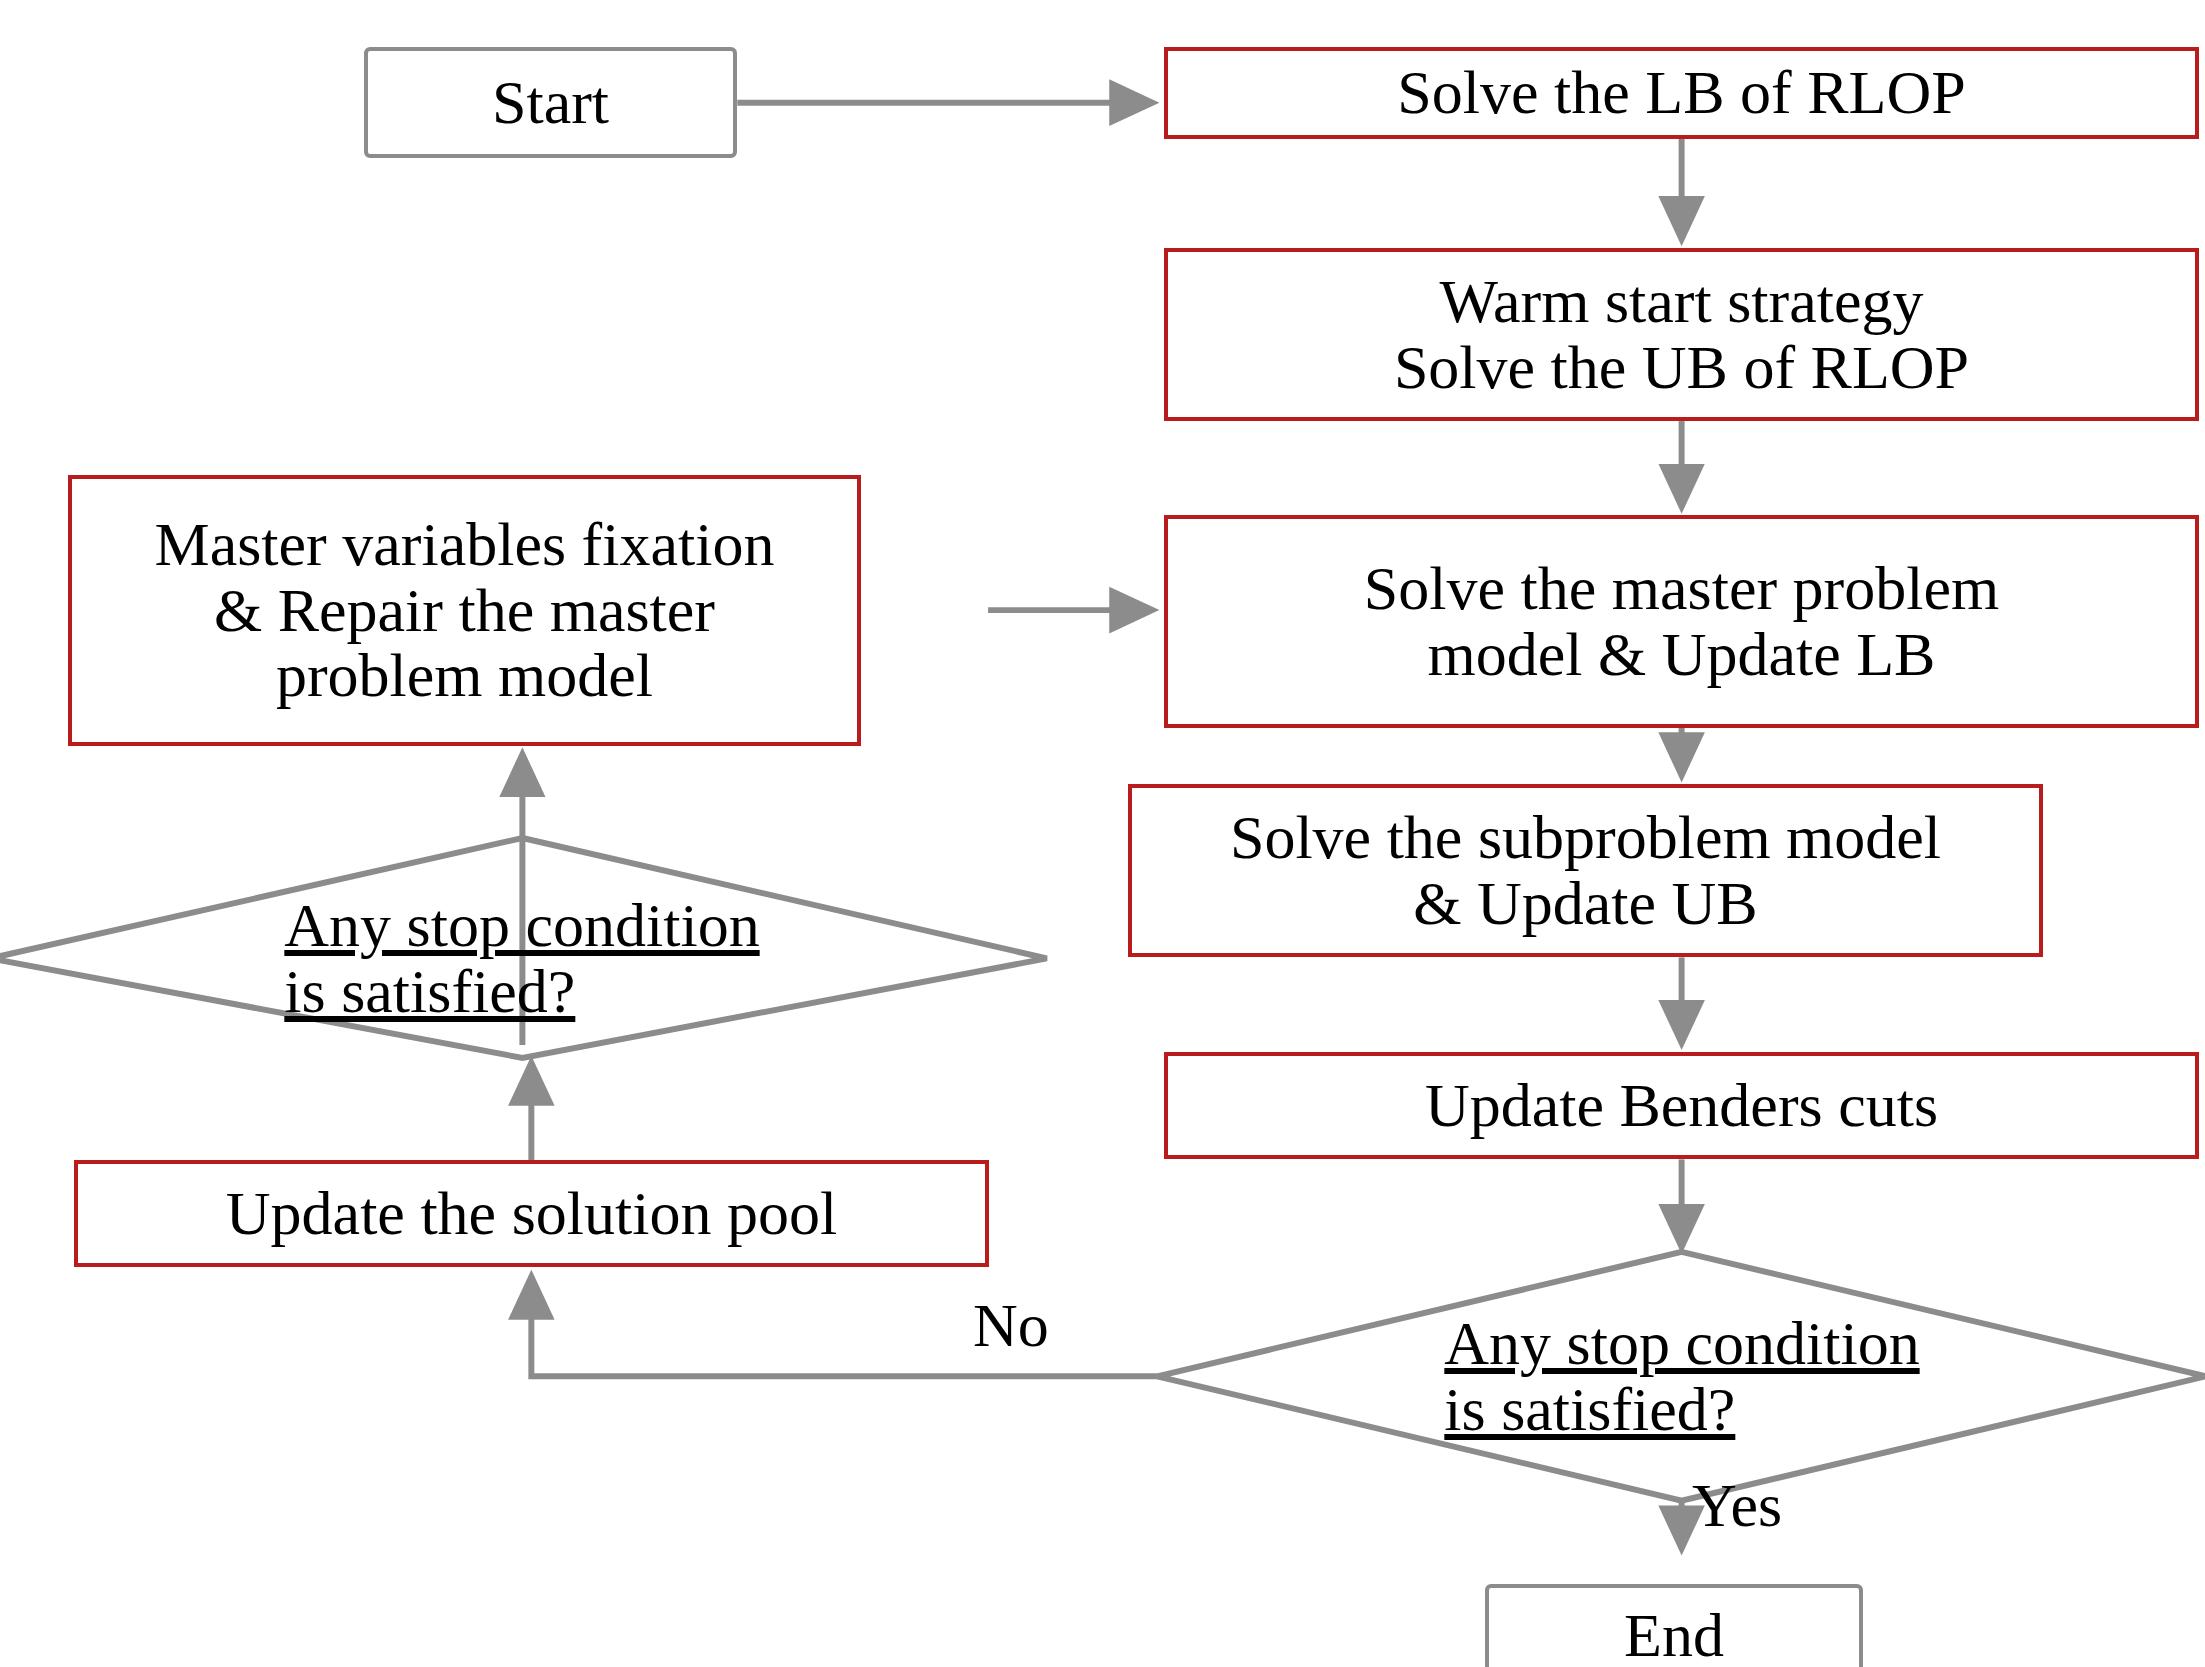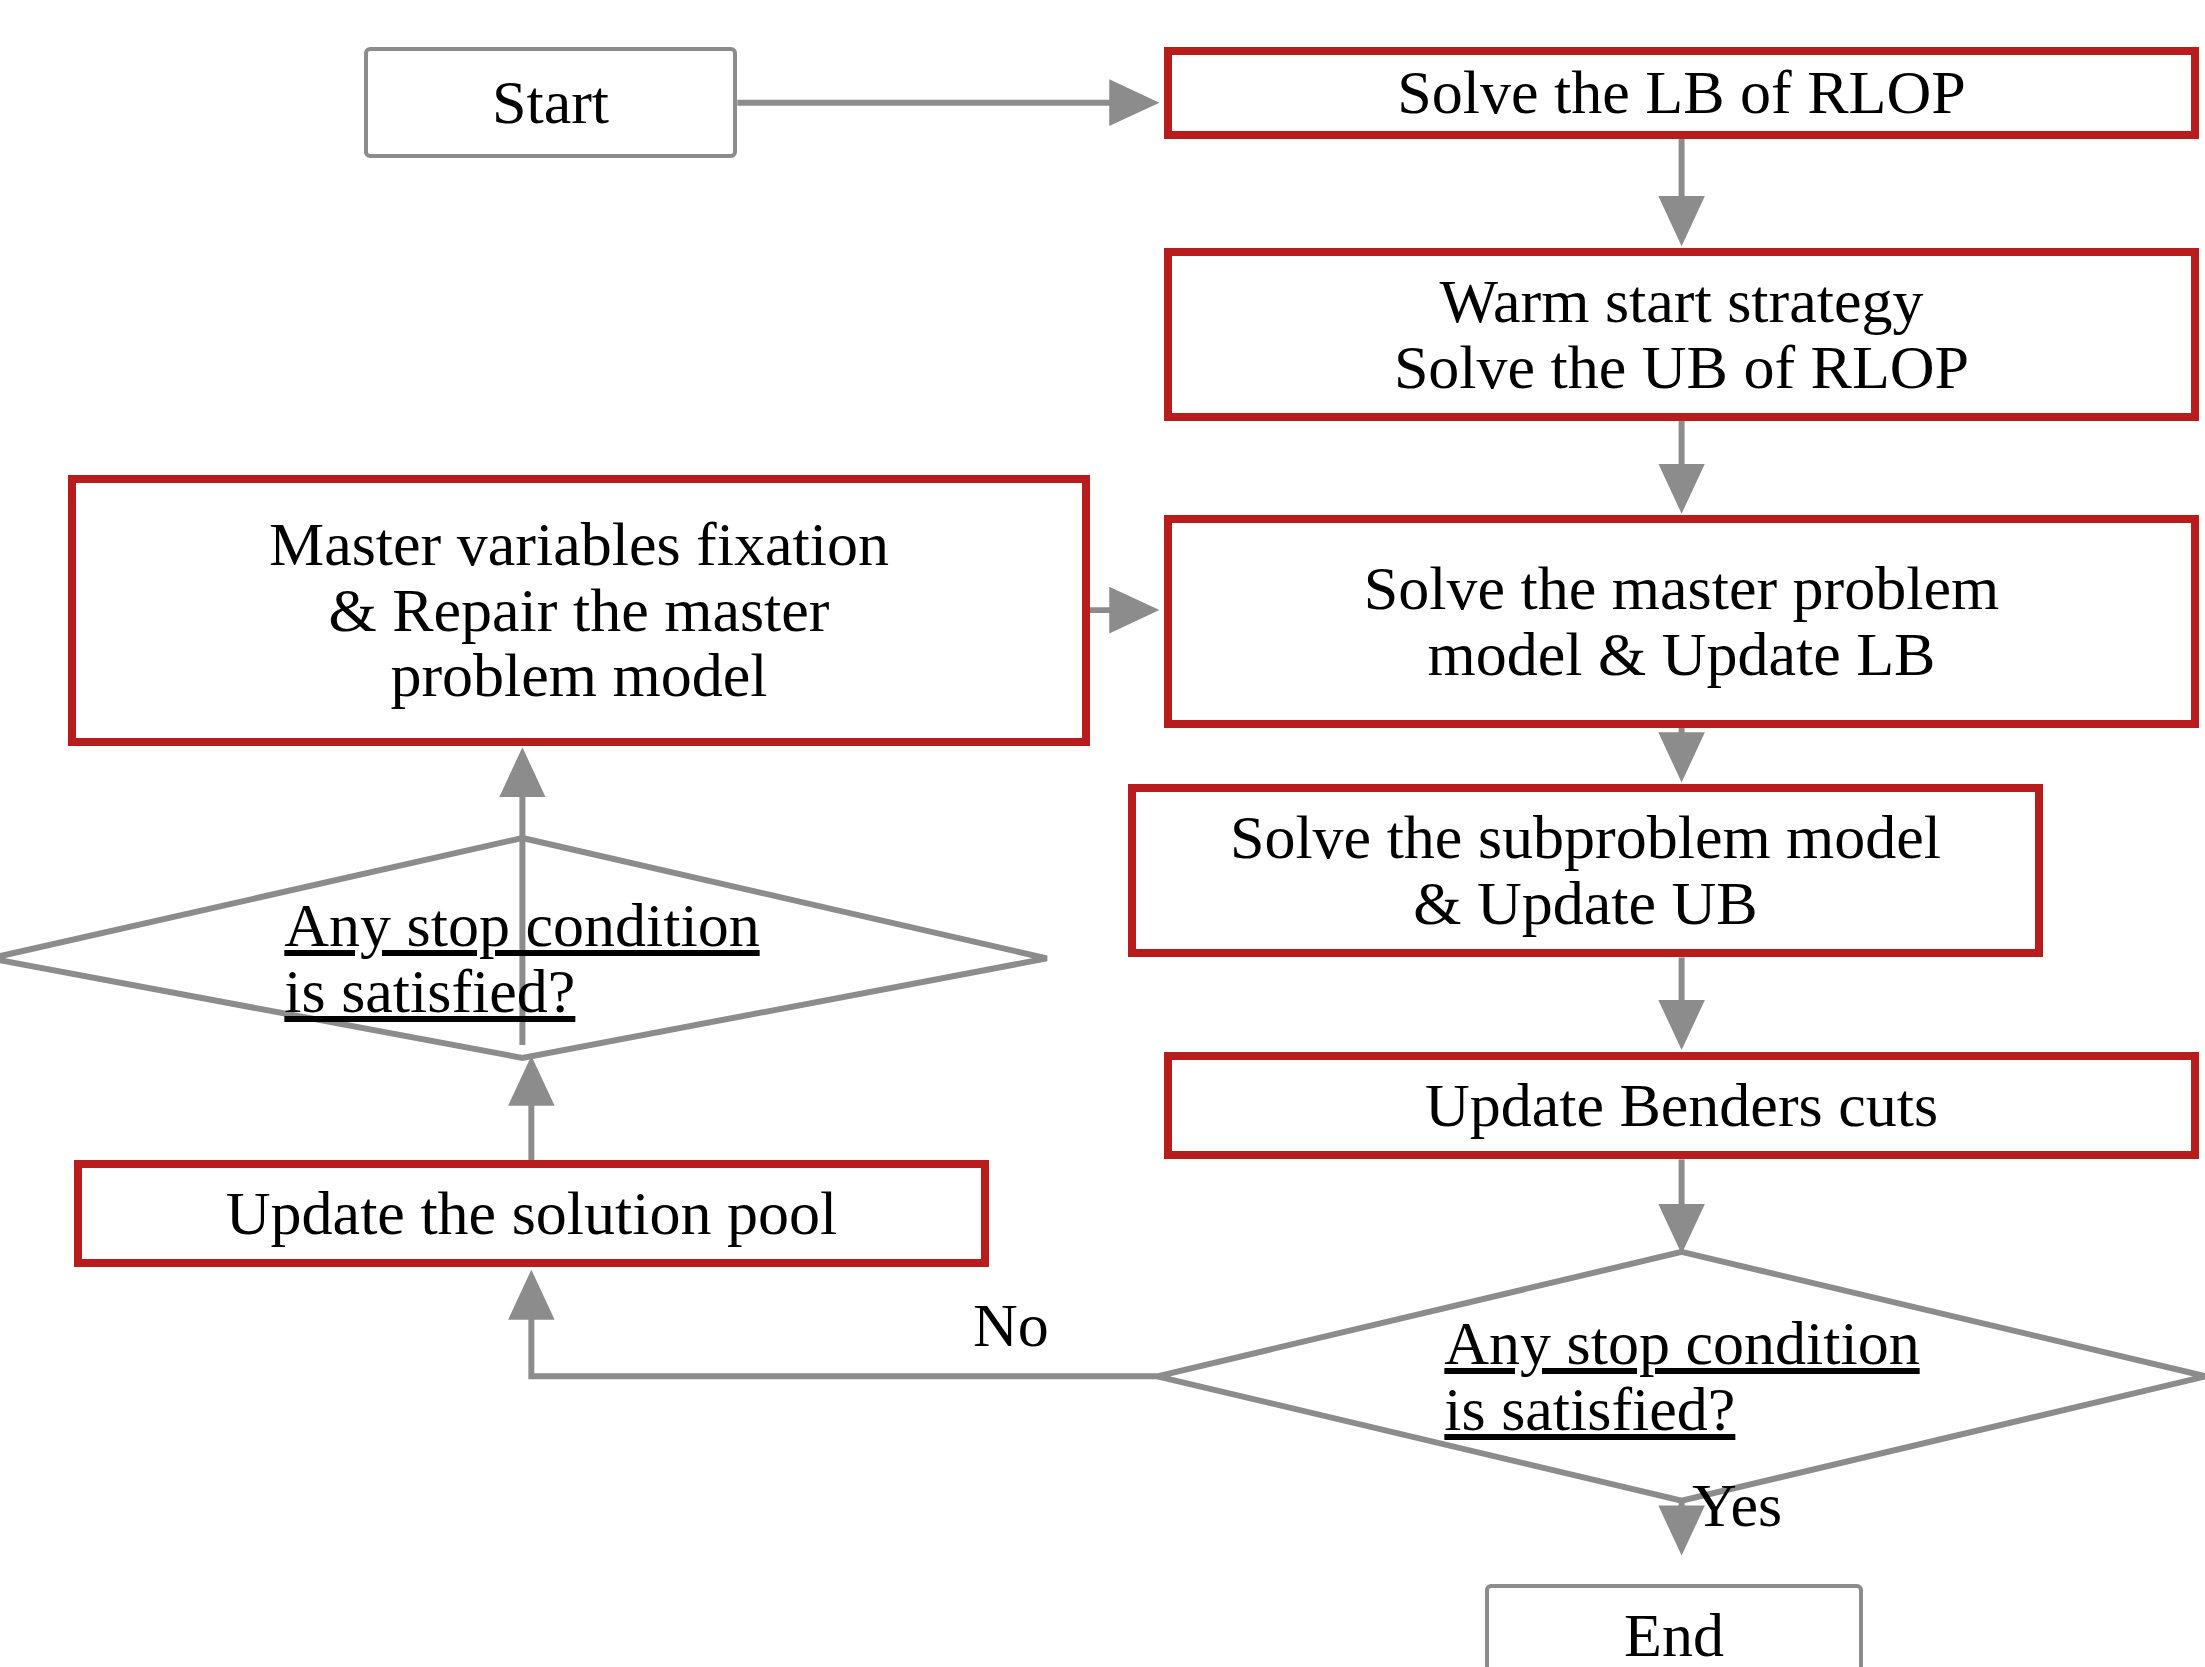--- a/index.html
+++ b/index.html
@@ -29,21 +29,21 @@
     position: absolute;
     box-sizing: border-box;
     display: flex;
     align-items: center;
     justify-content: center;
     text-align: center;
     color: #000000;
     background: #ffffff;
   }
   .proc {
-    border: 8px solid #b91c1c;
+    border: 4px solid #b91c1c;
   }
   .term {
     border: 4px solid #8c8c8c;
     border-radius: 6px;
   }
   .node .txt {
     line-height: 1.06;
     white-space: pre-line;
     font-size: 62px;
     padding: 0 10px;
@@ -74,21 +74,21 @@
   
   #n-solve-lb      { left: 1164px; top: 47px;   width: 1035px; height: 92px; }
   #n-warm-start    { left: 1164px; top: 248px;  width: 1035px; height: 173px; }
   #n-master-solve  { left: 1164px; top: 515px;  width: 1035px; height: 213px; }
   #n-subproblem    { left: 1128px; top: 784px;  width: 915px; height: 173px; }
   #n-benders       { left: 1164px; top: 1052px; width: 1035px; height: 107px; }
   #n-end           { left: 1485px; top: 1556px; width: 378px;  height: 103px; margin-top: 28px; }
 
   
   #n-start         { left: 364px;  top: 47px;   width: 373px;  height: 111px; }
-  #n-master-fix    { left: 68px;   top: 475px;  width: 1022px;  height: 271px; }
+  #n-master-fix    { left: 68px;   top: 475px;  width: 793px;  height: 271px; }
   #n-pool          { left: 74px;   top: 1160px; width: 915px;  height: 107px; justify-content: center; }
 
   
   #lbl-dec-left    { left: 129px;  top: 874px;  width: 786px;  height: 169px; }
   #lbl-dec-right   { left: 1289px; top: 1292px; width: 786px;  height: 169px; }
 
   
   #lbl-no          { left: 973px;  top: 1294px; }
   #lbl-yes         { left: 1692px; top: 1466px; margin-top: 8px; }
 </style>

